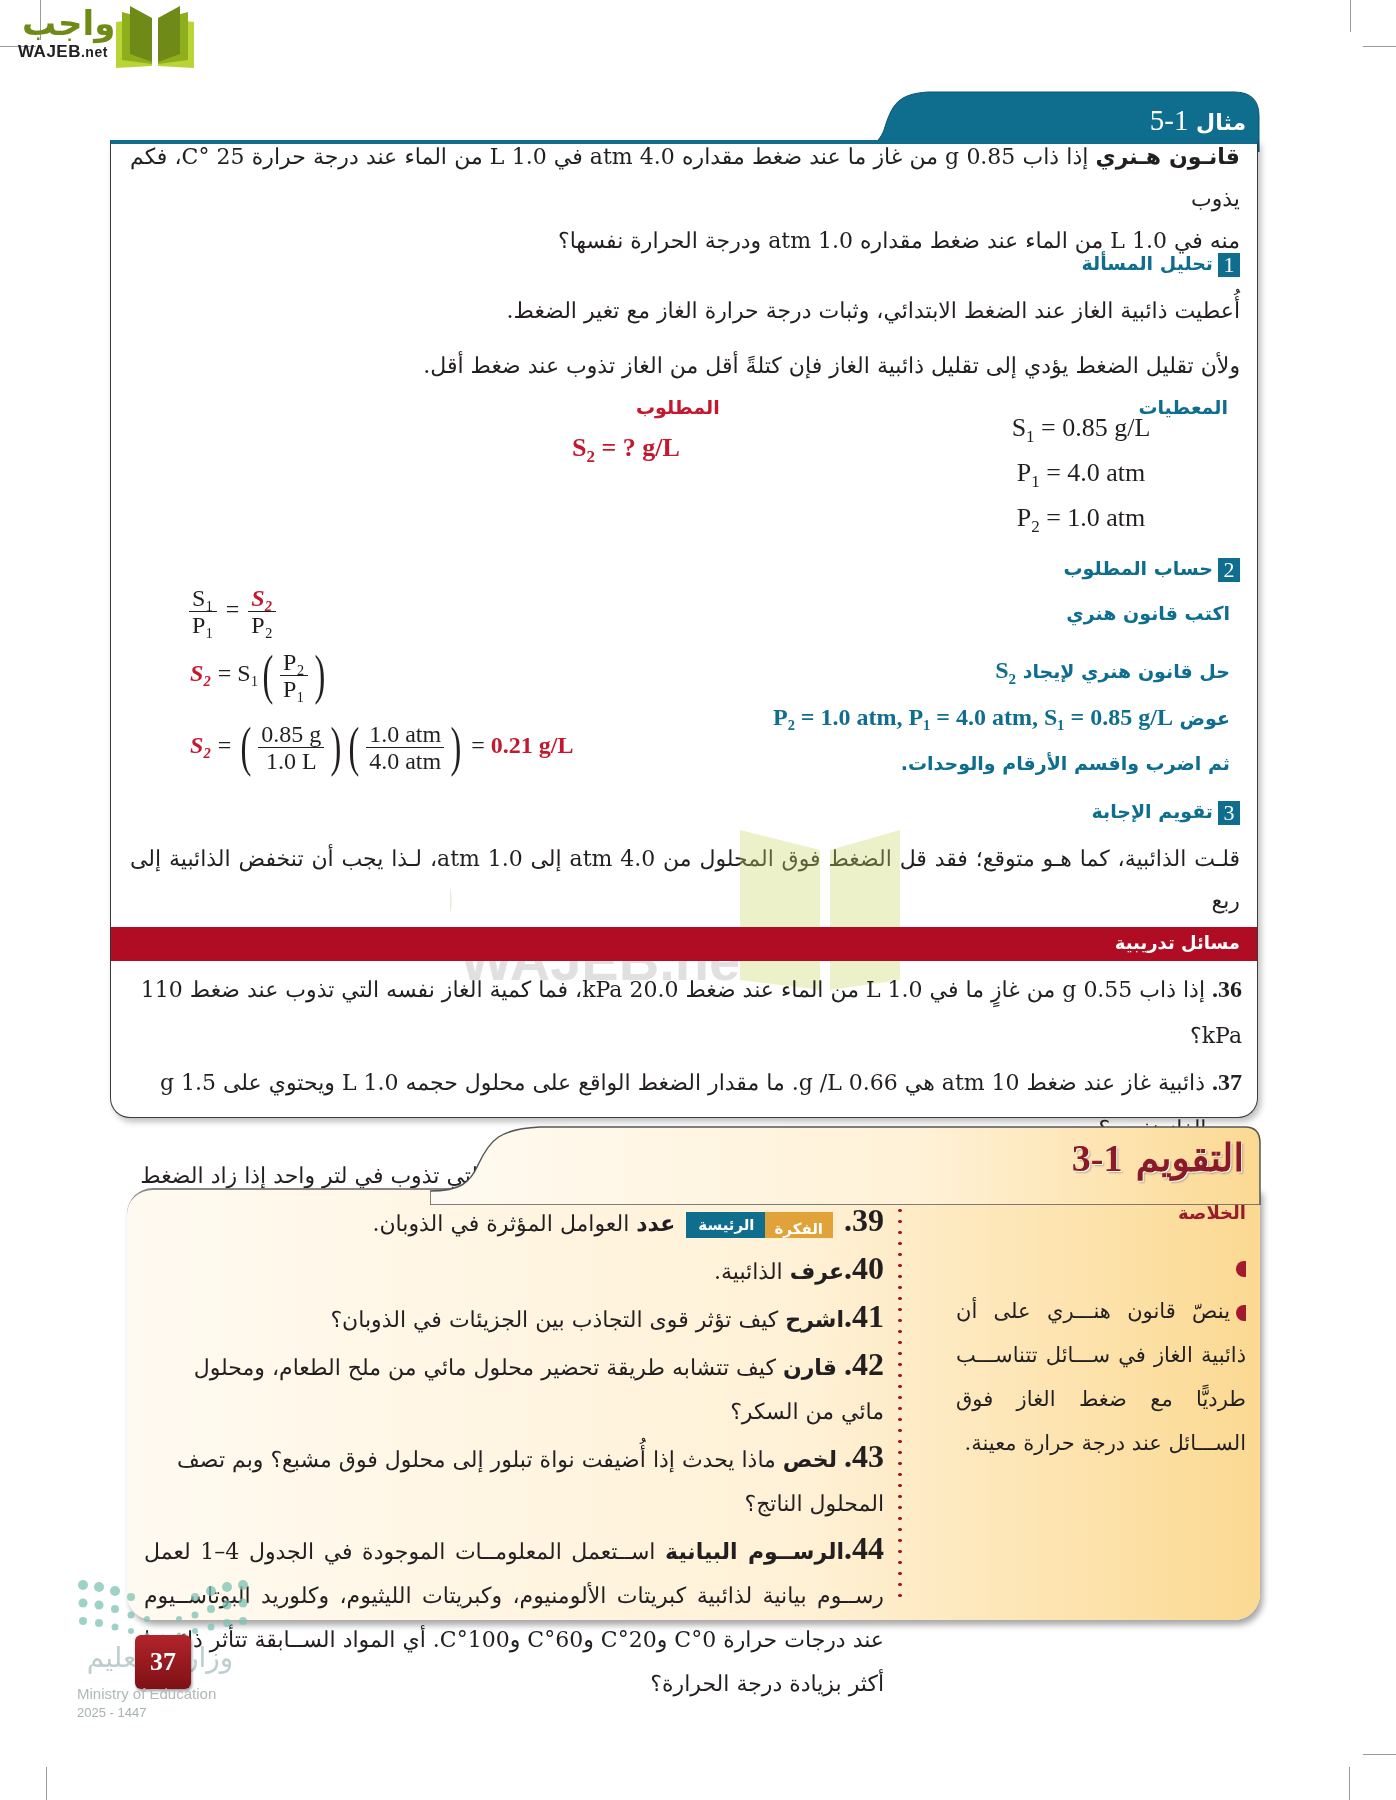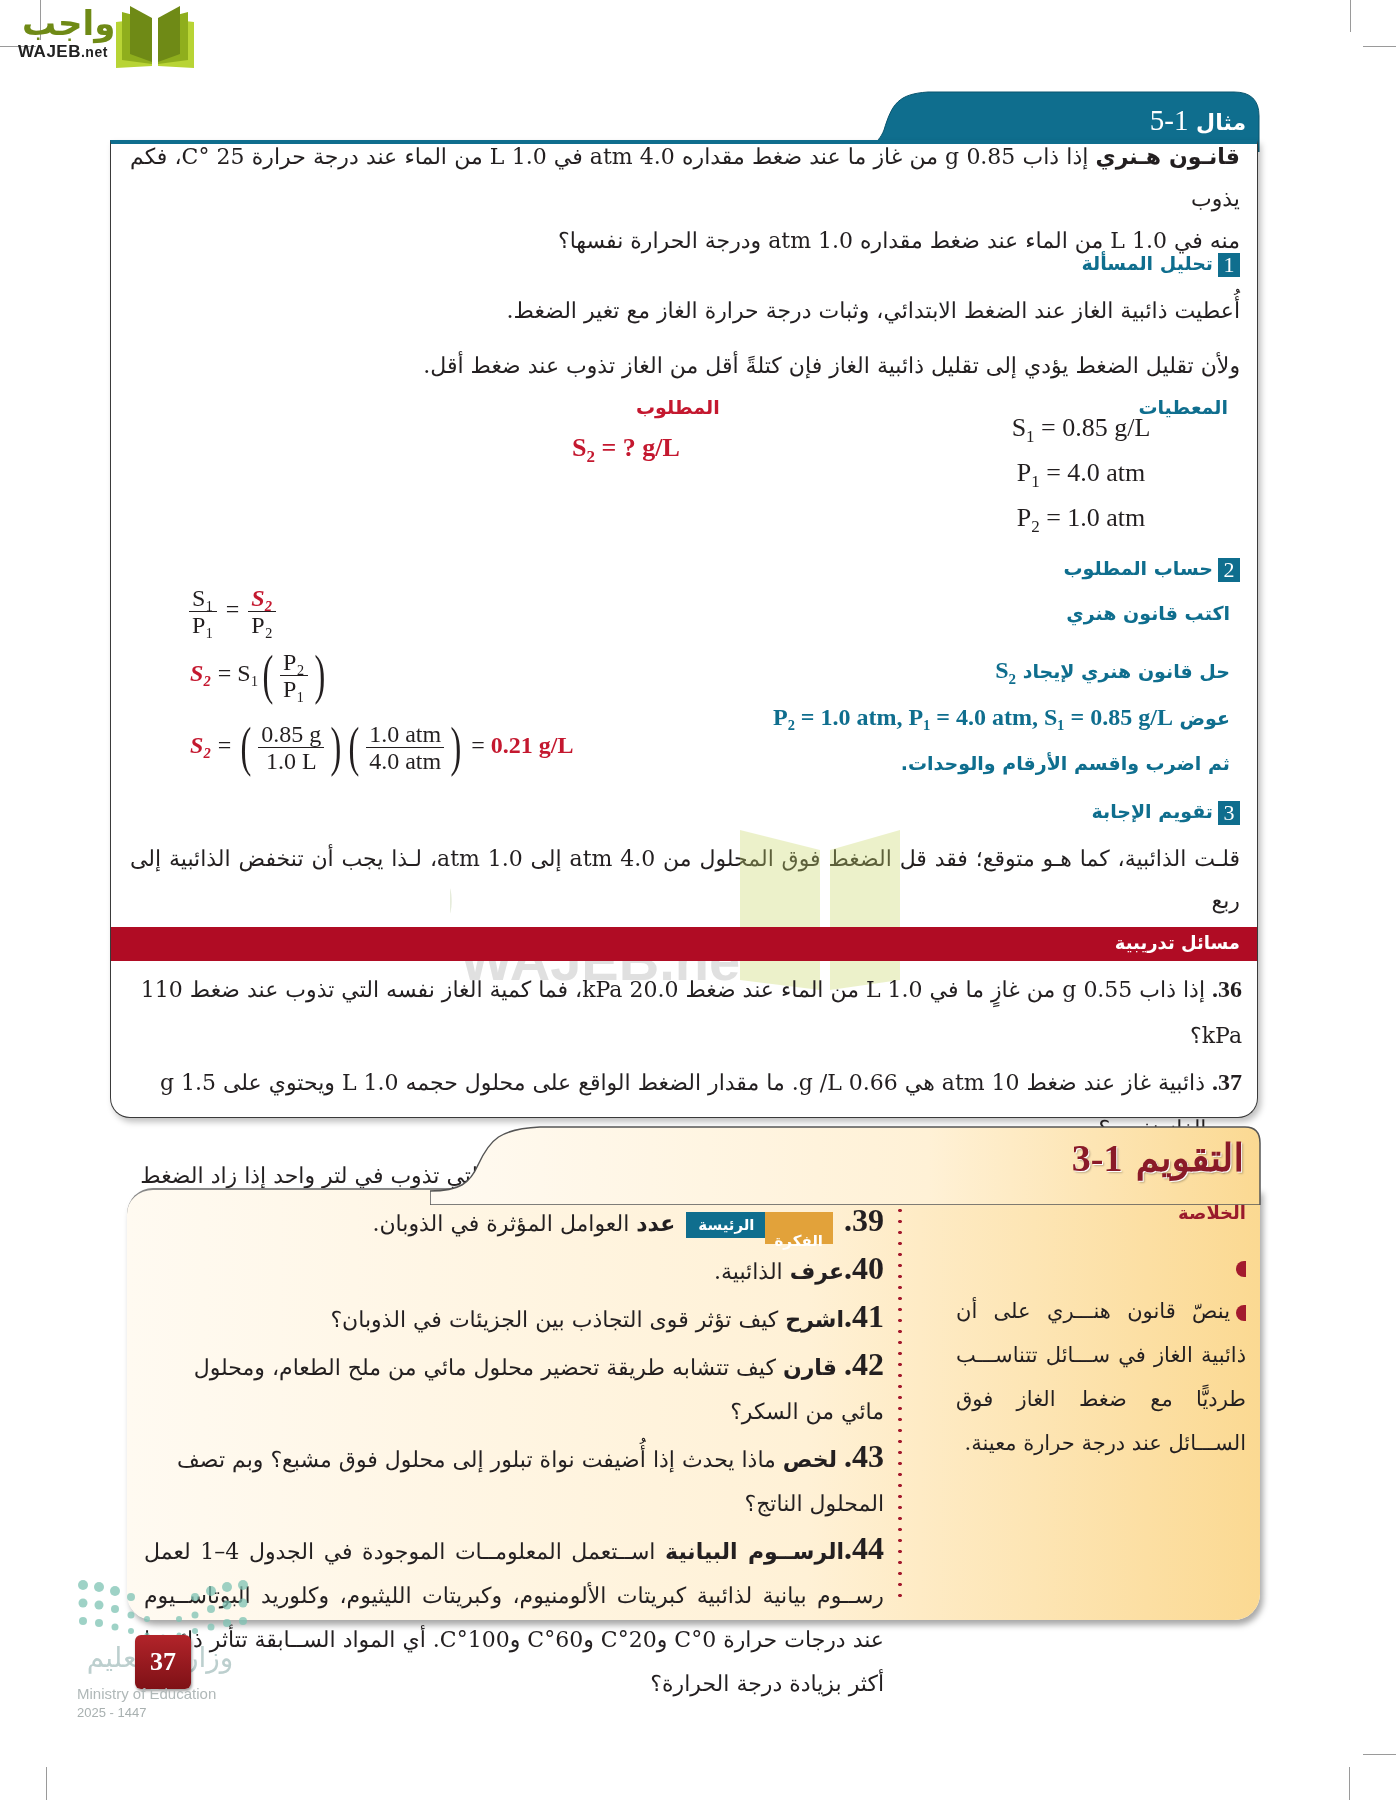--- a/index.html
+++ b/index.html
@@ -93,21 +93,21 @@
     right:150px; top:1202px; font-family:"DejaVu Sans", sans-serif; font-weight:bold; color:#9a1b2c; font-size:18px; direction:rtl;
   }
   .summary {
     right:150px; top:1245px; width:290px; font-size:21px; line-height:44px; direction:rtl; text-align:justify;
   }
   .bullet { display:inline-block; width:10px; height:16px; background:#a31a2e; border-radius:0 8px 8px 0; margin-left:6px; vertical-align:middle; transform:scaleX(-1);}
   .rq { font-size:22px; direction:rtl; text-align:right; line-height:44px; }
   .rq .qn { font-family:"Liberation Serif", serif; font-weight:bold; font-size:32px; }
   .rq b { font-family:"DejaVu Sans", sans-serif; }
   .big-idea { display:inline-flex; vertical-align:middle; height:26px; margin:0 4px; direction:rtl; }
-  .bi-a { background:#e2a23a; color:#fff; font-family:"DejaVu Sans", sans-serif; font-weight:bold; font-size:15px; padding:16px 10px; line-height:26px; position:relative;}
+  .bi-a { background:#e2a23a; color:#fff; font-family:"DejaVu Sans", sans-serif; font-weight:bold; font-size:15px; padding:4px 10px; line-height:26px; position:relative;}
   .bi-b { background:#0f6e8e; color:#fff; font-family:"DejaVu Sans", sans-serif; font-weight:bold; font-size:15px; padding:0 10px 0 12px; line-height:26px; }
 
   
   .ministry { left:75px; top:1575px; width:180px; height:160px; }
   .dots { position:absolute; left:0; top:0; width:175px; height:70px; }
   .page-badge {
     position:absolute; left:60px; top:60px; width:56px; height:54px;
     background:linear-gradient(#b2242a, #7e1116); border-radius:6px;
     color:#fff; font-family:"Liberation Serif", serif; font-weight:bold; font-size:26px; text-align:center; line-height:54px;
     box-shadow: 1px 2px 3px rgba(0,0,0,0.4);

